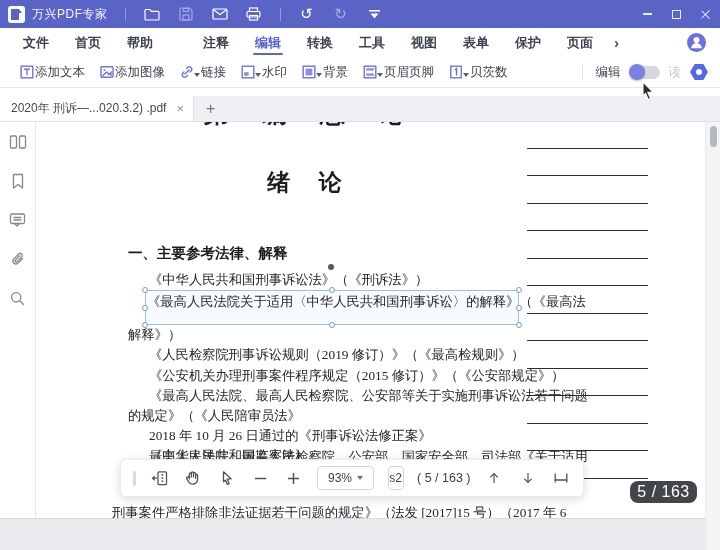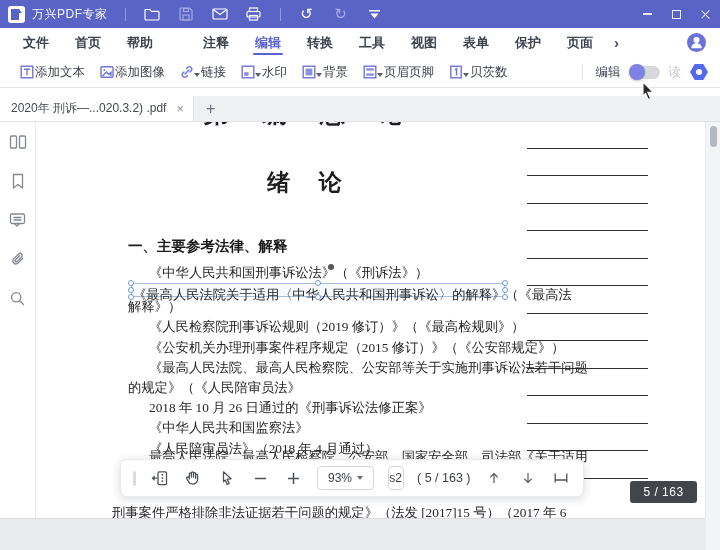--- a/index.html
+++ b/index.html
@@ -83,24 +83,24 @@
     font-size:25px; font-weight:bold; letter-spacing:13px; color:#1d1d1d; z-index:1; }
   .chapter-title { position:absolute; left:60px; top:53px; width:500px; text-align:center;
     font-size:23px; font-weight:bold; letter-spacing:11px; color:#1d1d1d; z-index:1; }
 
   .ruled-lines { position:absolute; left:527px; top:6px; width:121px; height:384px; z-index:1;
     background:repeating-linear-gradient(to bottom,#2e2e2e 0,#2e2e2e 1px,transparent 1px,transparent 27.5px); }
 
   .body-text { position:absolute; left:128px; top:123px; width:400px; z-index:2;
     font-family:"Liberation Serif","DejaVu Serif",serif; color:#262626; }
   .section-heading { font-family:"Liberation Sans","DejaVu Sans",sans-serif;
-    font-size:14.5px; font-weight:bold; color:#1c1c1c; margin-bottom:7px; white-space:nowrap; }
+    font-size:14.5px; font-weight:bold; color:#1c1c1c; margin-bottom:7px; white-space:nowrap;margin-top:7px; }
   .line { height:20.2px; line-height:20.2px; font-size:13.3px; white-space:nowrap; }
   .line.indent { padding-left:21px; }
-  .sel-line { position:relative; margin-left:3px; width:374px; height:14px; line-height:19px;
+  .sel-line { position:relative; margin-left:17px; width:374px; height:35px; line-height:19px;
     border:1px solid #a6bedd; background:rgba(224,237,250,.22); white-space:nowrap; cursor:move; }
   .sel-line .sel-text { font-size:13.3px; padding-left:1px; }
   .hnd { position:absolute; width:6px; height:6px; border:1px solid #6d9bd4; background:#fff;
     border-radius:50%; z-index:3; }
   .h-tl{left:-4px;top:-4px;} .h-tm{left:calc(50% - 3px);top:-4px;} .h-tr{right:-4px;top:-4px;}
   .h-ml{left:-4px;top:calc(50% - 3px);} .h-mr{right:-4px;top:calc(50% - 3px);}
   .h-bl{left:-4px;bottom:-4px;} .h-bm{left:calc(50% - 3px);bottom:-4px;} .h-br{right:-4px;bottom:-4px;}
 
   .note-dot { position:absolute; left:328px; top:150px; width:6px; height:6px; border-radius:50%;
     background:#3a3a3a; opacity:.85; z-index:3; }
@@ -122,21 +122,21 @@
   .vb-box { height:24px; border:1px solid #d4d6da; border-radius:4px; display:flex; align-items:center;
     justify-content:center; font-size:12px; color:#3c3f45; cursor:pointer; flex-shrink:0; }
   .zoom-box { width:57px; gap:5px; }
   .page-input { width:16px; text-align:center; font-size:12px; color:#3c3f45; border:1px solid #d4d6da;
     border-radius:4px; height:24px; font-family:inherit; }
   .page-ind { font-size:12.5px; color:#3c3f45; white-space:nowrap; flex-shrink:0; }
   .vb-caret { width:0; height:0; border-left:3.5px solid transparent; border-right:3.5px solid transparent;
     border-top:4px solid #6a6e75; }
 
   .page-badge { position:absolute; left:630px; top:367px; width:67px; height:22px; background:#42464b;
-    border-radius:3px; color:#fff; font-size:12px; display:flex; align-items:center;
+    border-radius:8px; color:#fff; font-size:16px; display:flex; align-items:center;
     justify-content:center; z-index:9; letter-spacing:.5px; }
 
   .scrollbar { position:absolute; right:0; top:0; width:15px; height:436px; background:#f3f4f6;
     border-left:1px solid #e8eaed; z-index:5; }
   .scroll-thumb { position:absolute; left:4px; top:12px; width:7px; height:21px; border-radius:4px;
     background:#b4b8c0; cursor:pointer; }
 
   .bottom-strip { position:absolute; left:0; bottom:0; width:705px; height:32px; background:#e9ebee;
     border-top:1px solid #d9dbde; z-index:3; }
 

